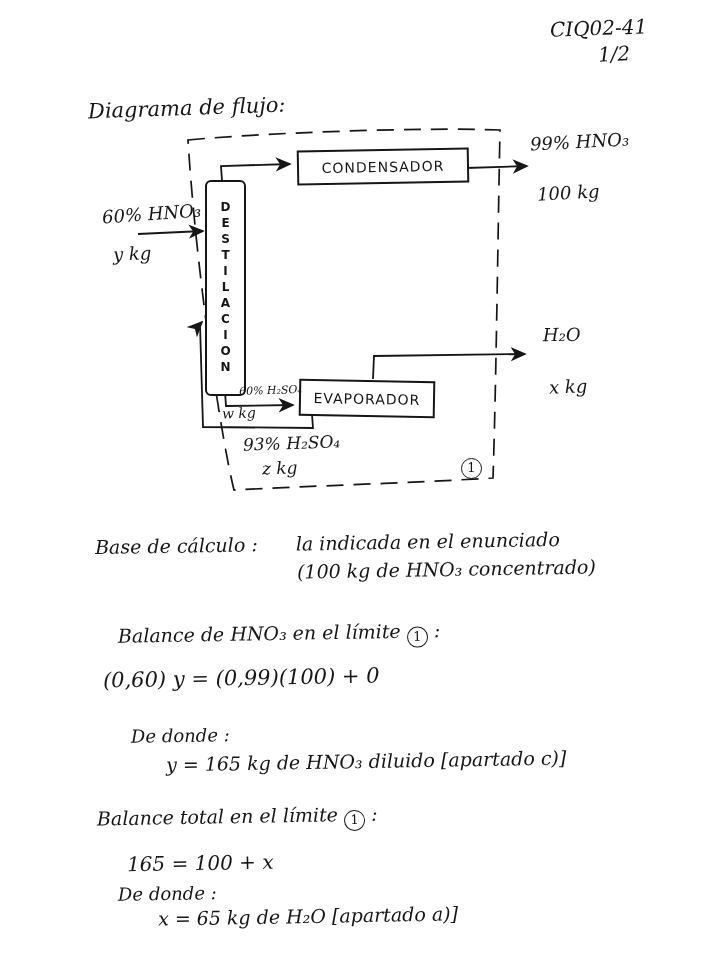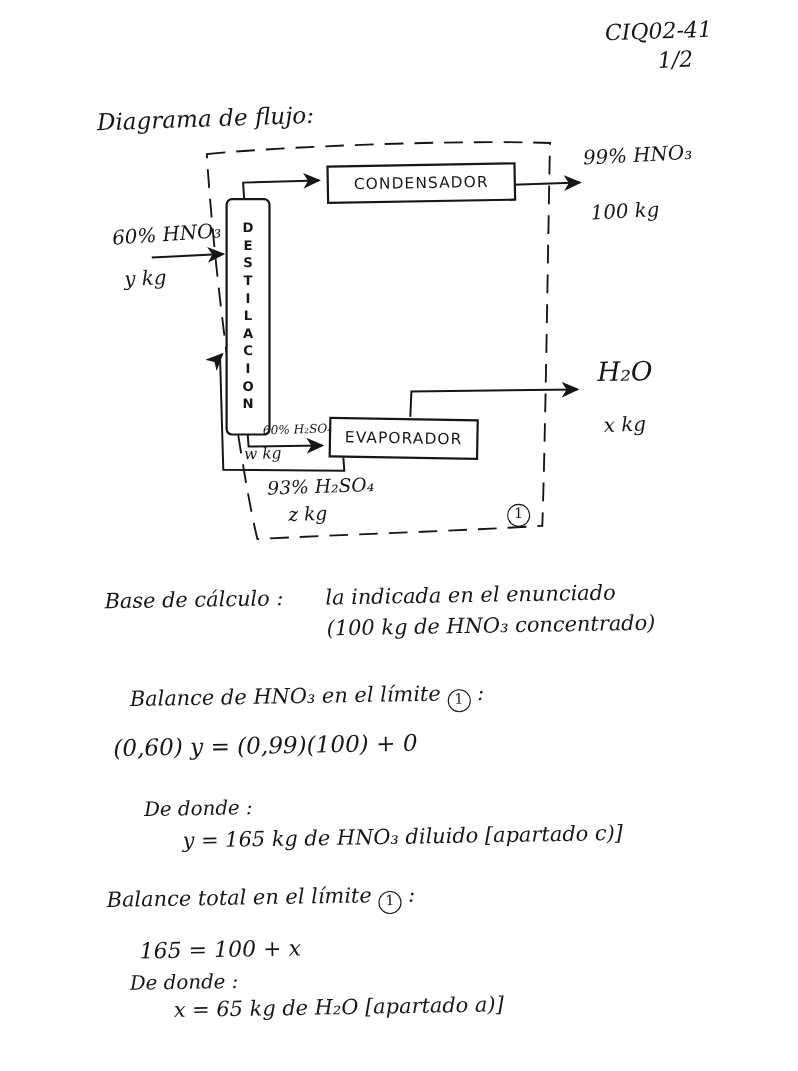--- a/index.html
+++ b/index.html
@@ -74,21 +74,21 @@
   <div class="unit-box r1" style="left:299px;top:380px;width:132px;height:33px;font-size:14px;letter-spacing:1px;">
     <span>EVAPORADOR</span>
   </div>
 
   <div class="hand r-4" style="left:102px;top:203px;font-size:18px;">60% HNO₃</div>
   <div class="hand r-2" style="left:113px;top:243px;font-size:18px;">y kg</div>
 
   <div class="hand r-3" style="left:530px;top:131px;font-size:18px;">99% HNO₃</div>
   <div class="hand r-3" style="left:537px;top:182px;font-size:18px;">100 kg</div>
 
-  <div class="hand r-1" style="left:543px;top:324px;font-size:24px;">H₂O</div>
+  <div class="hand r-1" style="left:543px;top:324px;font-size:18px;">H₂O</div>
   <div class="hand r-2" style="left:549px;top:376px;font-size:18px;">x kg</div>
 
   <div class="hand small r-2" style="left:239px;top:384px;">60% H₂SO₄</div>
   <div class="hand r-2" style="left:222px;top:405px;font-size:14px;">w kg</div>
 
   <div class="hand r-2" style="left:243px;top:433px;font-size:17px;">93% H₂SO₄</div>
   <div class="hand r-2" style="left:262px;top:458px;font-size:17px;">z kg</div>
 
   <span class="circ" style="position:absolute;left:461px;top:458px;">1</span>
 

